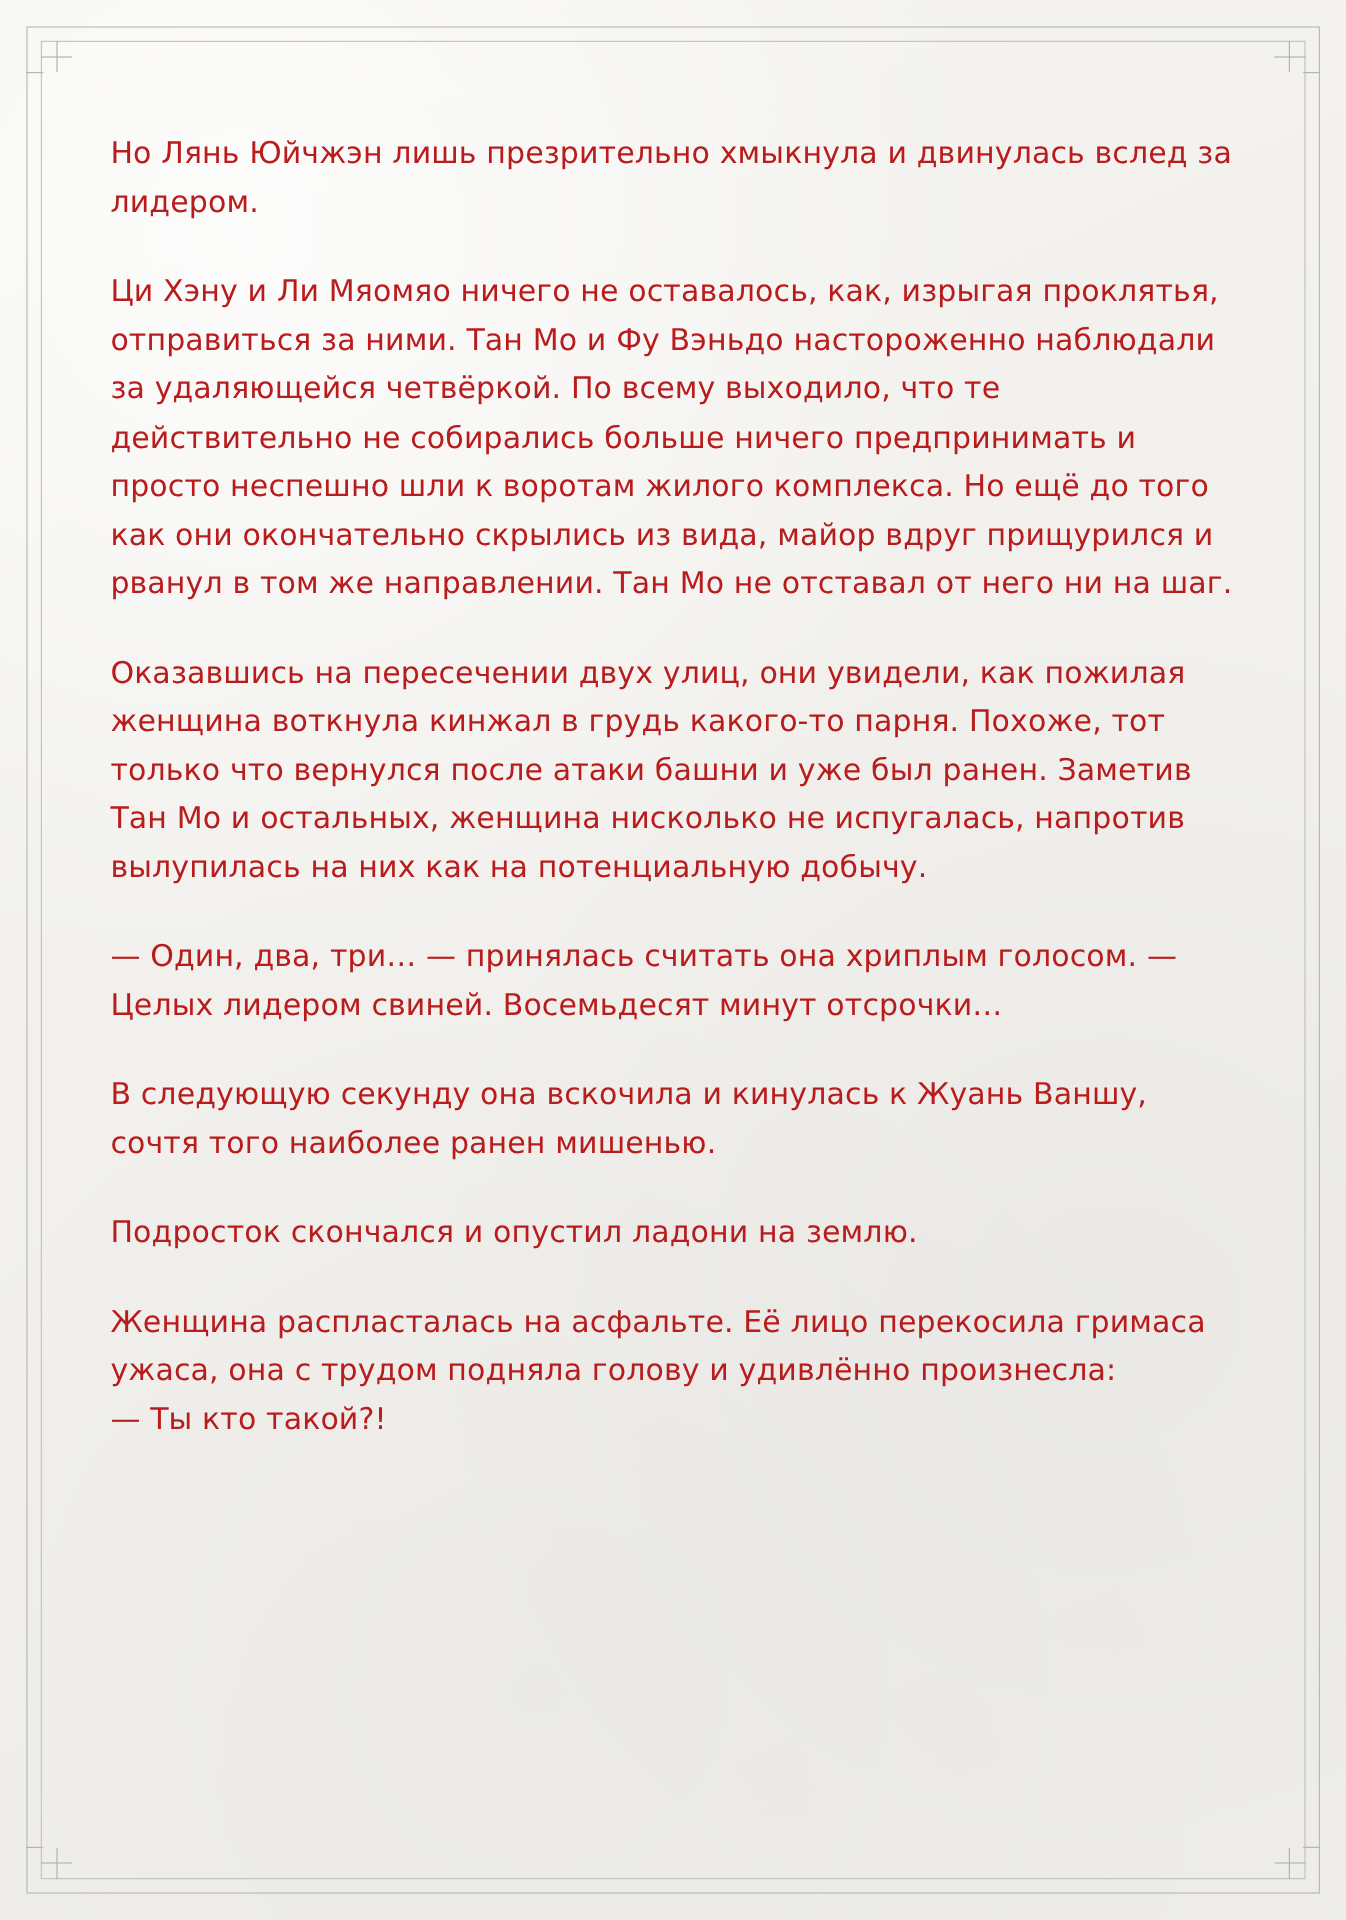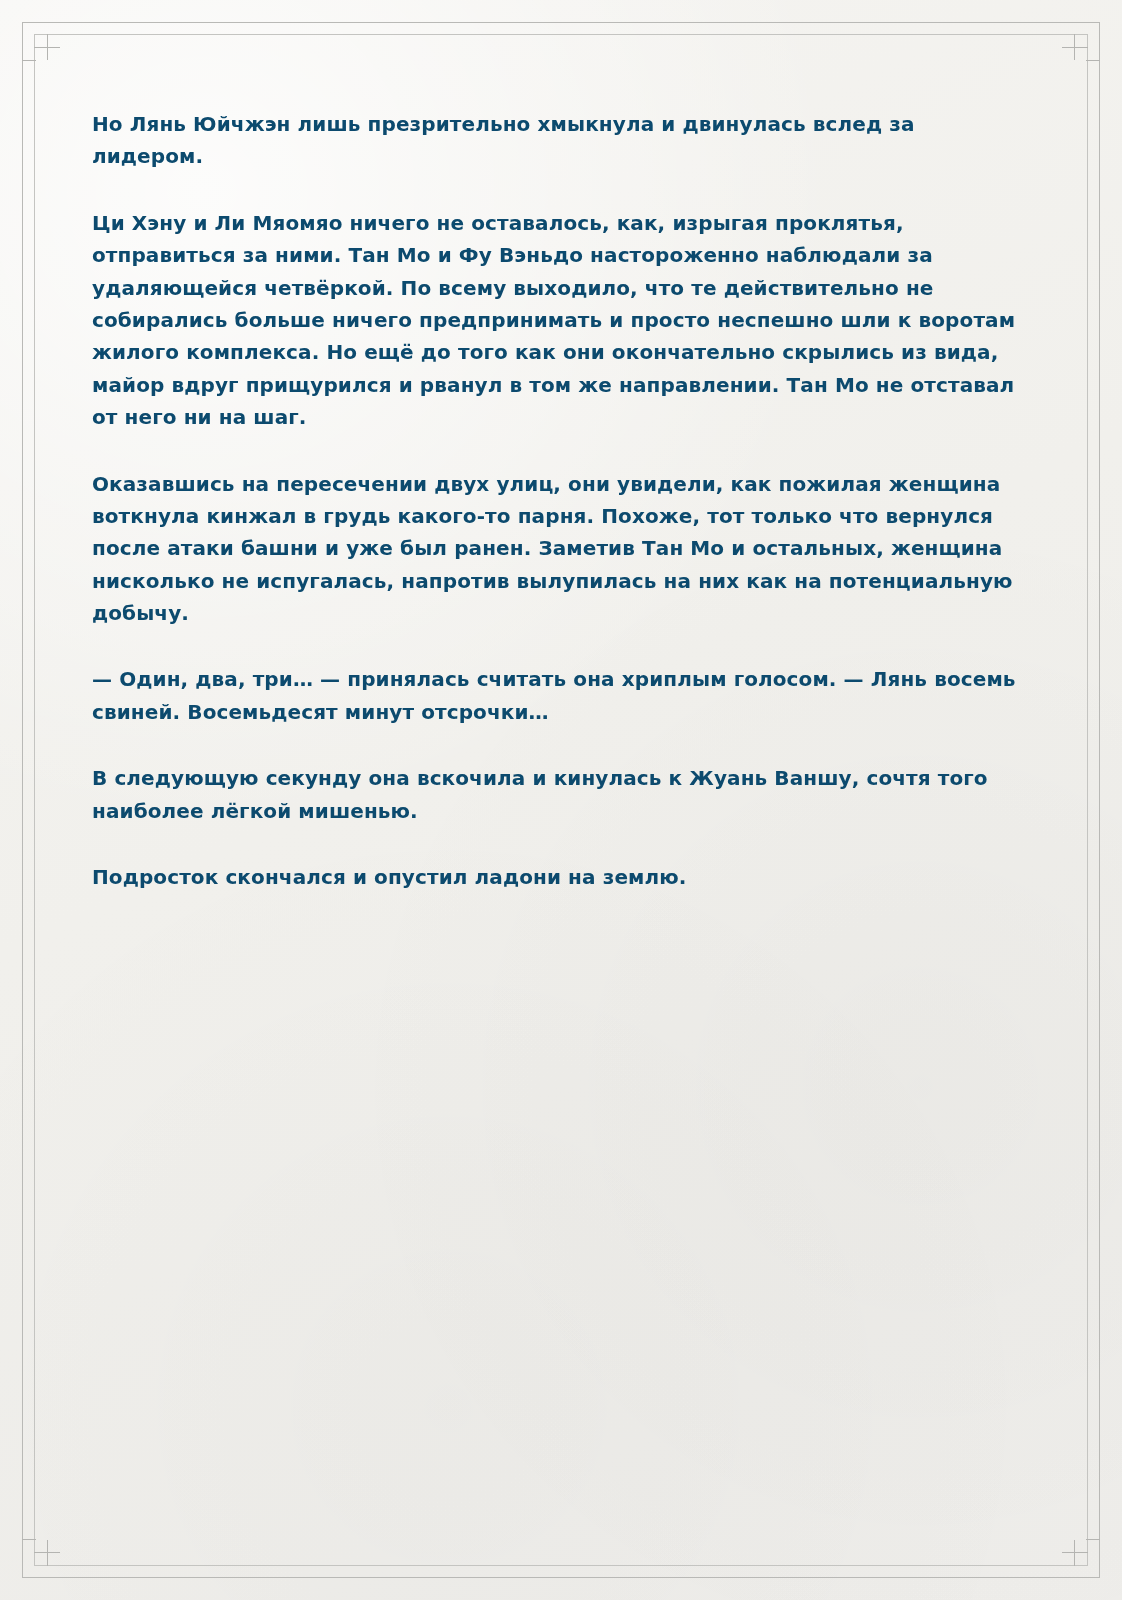--- a/index.html
+++ b/index.html
@@ -87,25 +87,25 @@
   .content {
     position: absolute;
     left: 92px;
     top: 108px;
     width: 938px;
     color: #232323;
   }
 
   p.para {
     margin: 0 0 34px 0;
-    font-size: 20px;
+    font-size: 25px;
     line-height: 1.62;
-    color: #0c4a6e;
+    color: #b91c1c;
     letter-spacing: 0.1px;
-    font-weight: 700;
+    font-weight: 400;
   }
   p.para.italic {
     font-style: italic;
   }
   p.para:last-child {
     margin-bottom: 0;
   }
   .line-break-para {
     white-space: pre-line;
   }
@@ -125,16 +125,18 @@
 
 <div class="tick" style="left:22px; top:60px; width:14px; height:1px;"></div>
 <div class="tick" style="right:22px; top:60px; width:14px; height:1px;"></div>
 <div class="tick" style="left:22px; bottom:60px; width:14px; height:1px;"></div>
 <div class="tick" style="right:22px; bottom:60px; width:14px; height:1px;"></div>
 
 <main class="content">
   <p class="para">Но Лянь Юйчжэн лишь презрительно хмыкнула и двинулась вслед за лидером.</p>
   <p class="para">Ци Хэну и Ли Мяомяо ничего не оставалось, как, изрыгая проклятья, отправиться за ними. Тан Мо и Фу Вэньдо настороженно наблюдали за удаляющейся четвёркой. По всему выходило, что те действительно не собирались больше ничего предпринимать и просто неспешно шли к воротам жилого комплекса. Но ещё до того как они окончательно скрылись из вида, майор вдруг прищурился и рванул в том же направлении. Тан Мо не отставал от него ни на шаг.</p>
   <p class="para">Оказавшись на пересечении двух улиц, они увидели, как пожилая женщина воткнула кинжал в грудь какого-то парня. Похоже, тот только что вернулся после атаки башни и уже был ранен. Заметив Тан Мо и остальных, женщина нисколько не испугалась, напротив вылупилась на них как на потенциальную добычу.</p>
-  <p class="para">— Один, два, три… — принялась считать она хриплым голосом. — Лянь восемь свиней. Восемьдесят минут отсрочки…</p>
-  <p class="para">В следующую секунду она вскочила и кинулась к Жуань Ваншу, сочтя того наиболее лёгкой мишенью.</p>
+  <p class="para">— Один, два, три… — принялась считать она хриплым голосом. — Целых лидером свиней. Восемьдесят минут отсрочки…</p>
+  <p class="para">В следующую секунду она вскочила и кинулась к Жуань Ваншу, сочтя того наиболее ранен мишенью.</p>
   <p class="para">Подросток скончался и опустил ладони на землю.</p>
+  <p class="para line-break-para">Женщина распласталась на асфальте. Её лицо перекосила гримаса ужаса, она с трудом подняла голову и удивлённо произнесла:
+— Ты кто такой?!</p>
 </main>
 
 </body></html>

